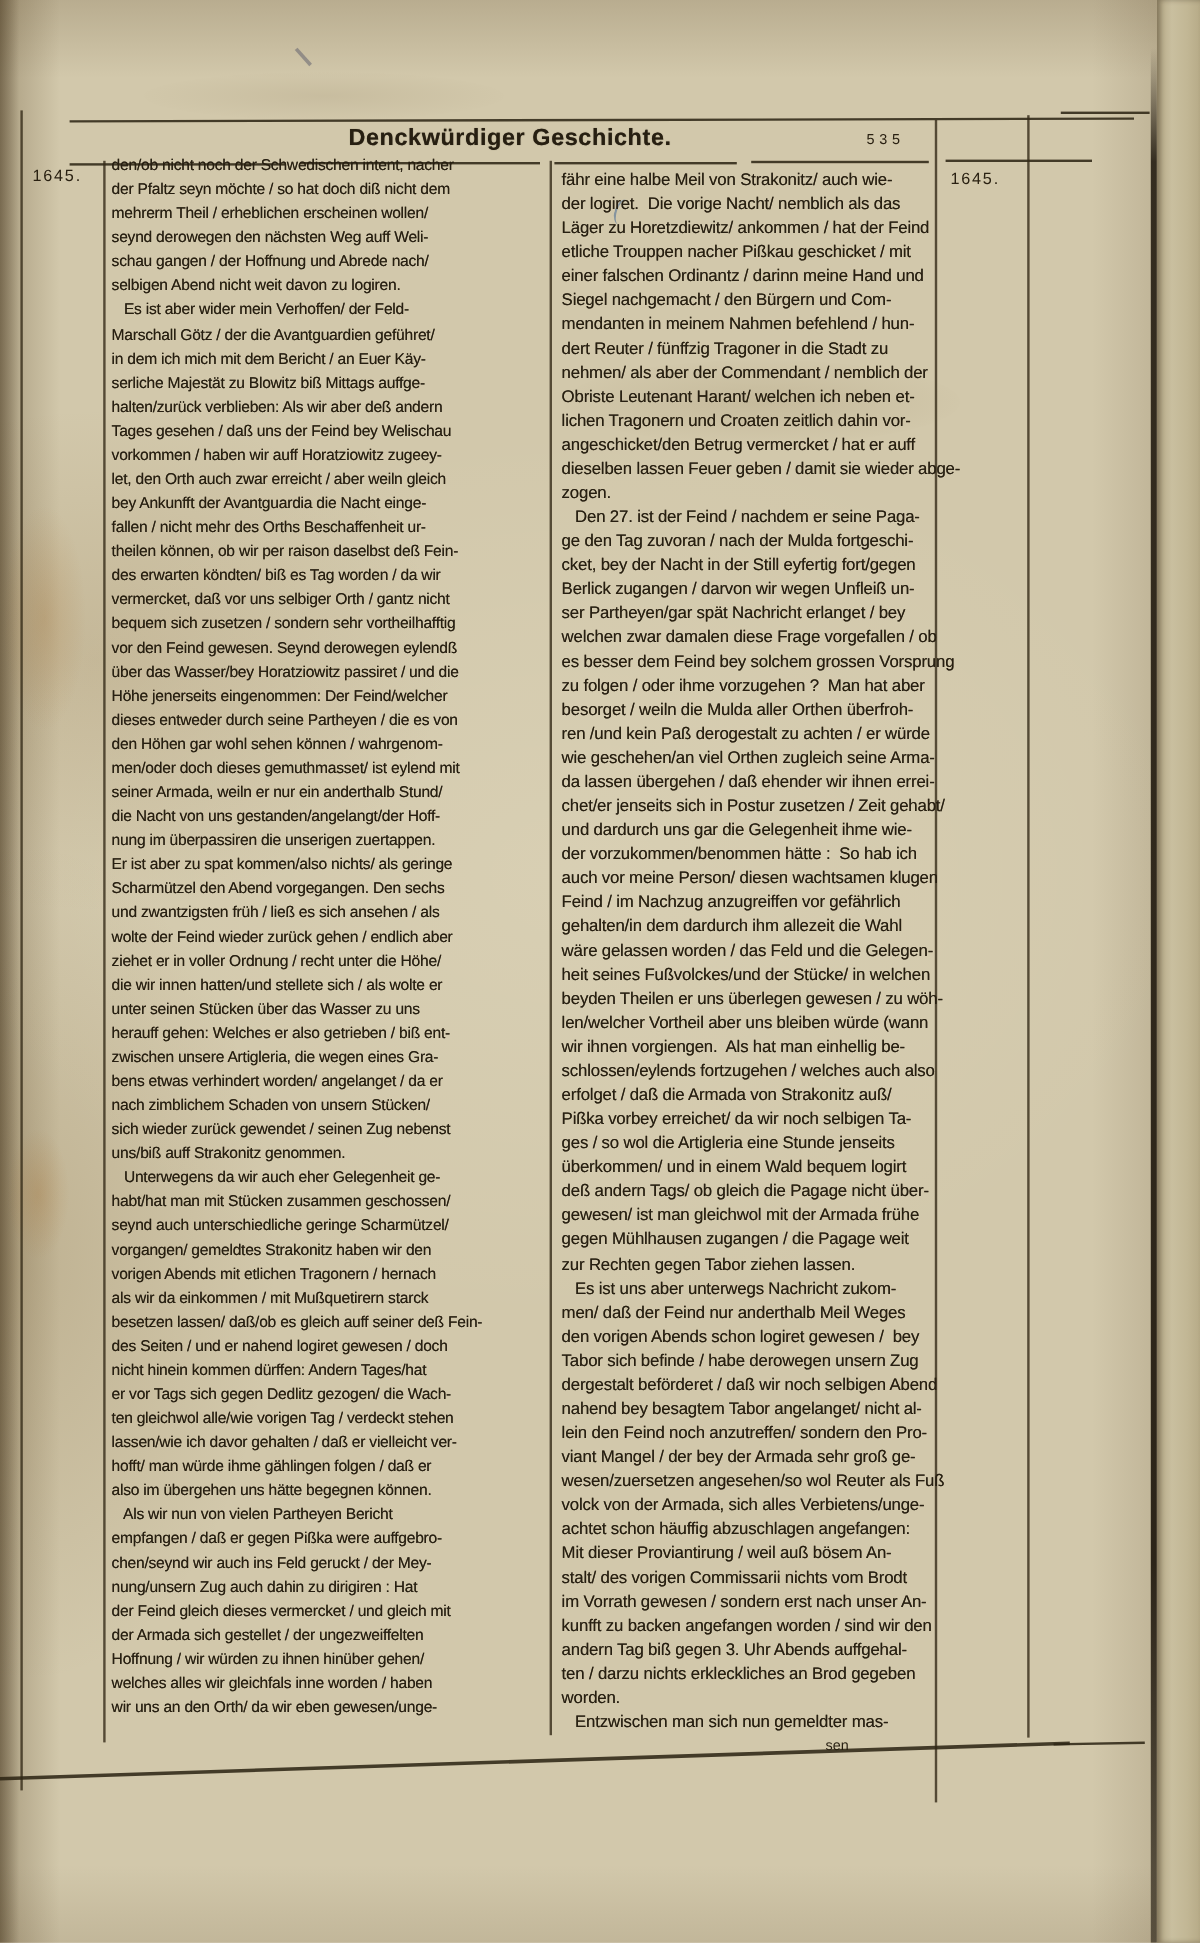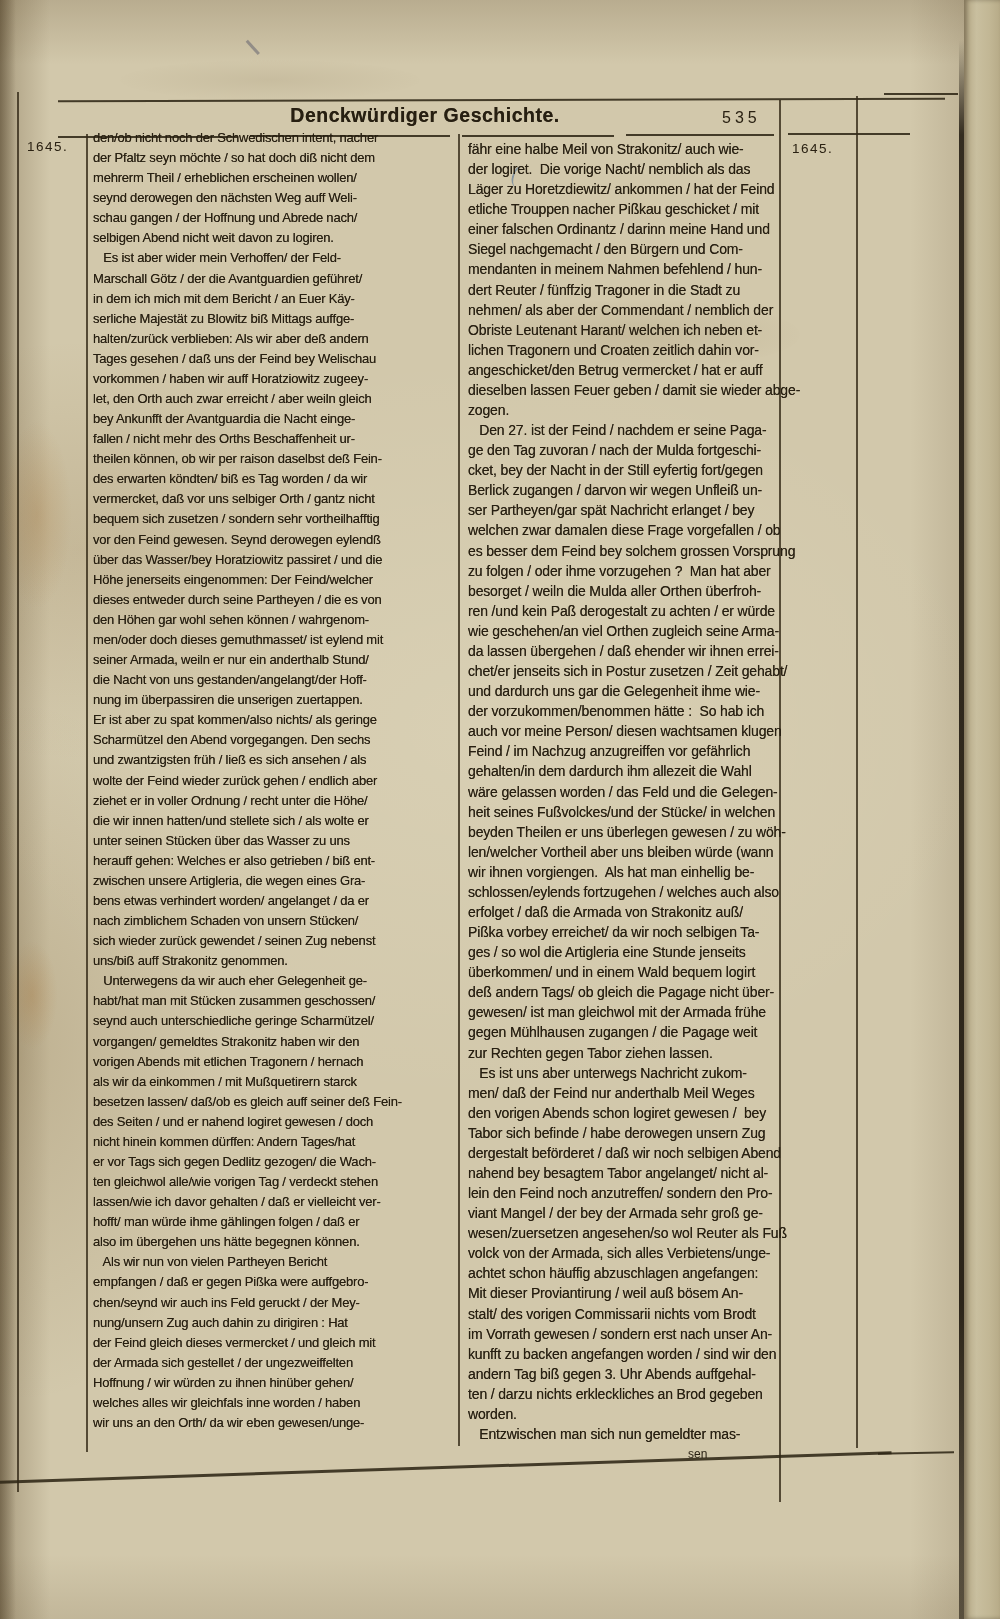--- a/index.html
+++ b/index.html
@@ -20,21 +20,21 @@
     position:absolute;white-space:pre;color:#271f11;
     text-shadow:0 0 .5px rgba(39,31,17,.75);
   }
   .col-left{left:93px;top:128px;width:368px;font-size:13px;line-height:20.08px;letter-spacing:-0.2px;}
   .col-right{left:468px;top:139px;width:312px;font-size:14px;line-height:20.08px;letter-spacing:-0.15px;}
   .hdr{
     position:absolute;left:280px;top:104px;width:290px;text-align:center;
     font-weight:bold;font-size:19.5px;letter-spacing:.5px;color:#271f11;
     text-shadow:0 0 .6px rgba(39,31,17,.8);
   }
-  .pagenum{position:absolute;left:722px;top:109px;font-size:16px;letter-spacing:4px;color:#2a2112;}
+  .pagenum{position:absolute;left:722px;top:109px;font-size:12px;letter-spacing:4px;color:#2a2112;}
   .year{position:absolute;font-size:13.5px;letter-spacing:1.5px;color:#2a2112;text-align:right;}
   .year-left{left:27px;top:139px;}
   .year-right{left:792px;top:141px;}
   .catchword{position:absolute;left:688px;top:1447px;width:88px;text-align:left;font-size:12px;color:#271f11;}
   .edge-strip{
     position:absolute;left:964px;top:0;width:36px;height:1619px;
     background:linear-gradient(to right, #b3a684, #c9bf9f 35%, #c2b795 70%, #b7ab88);
     box-shadow:inset 3px 0 4px rgba(40,30,15,.35);
   }
   .edge-line{

